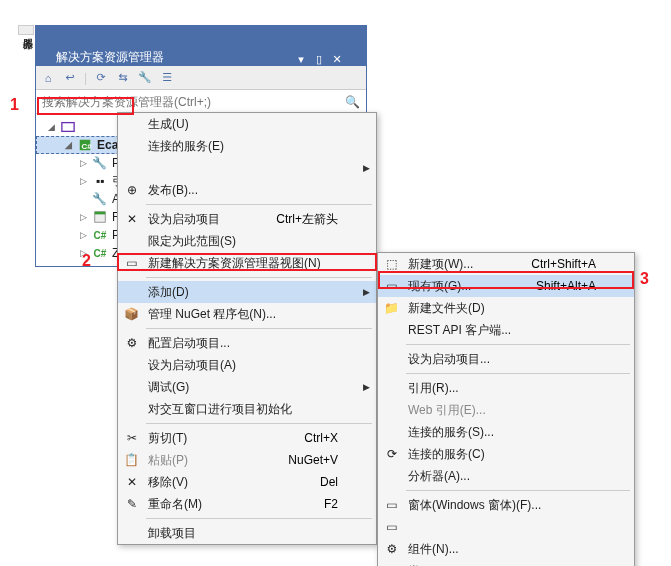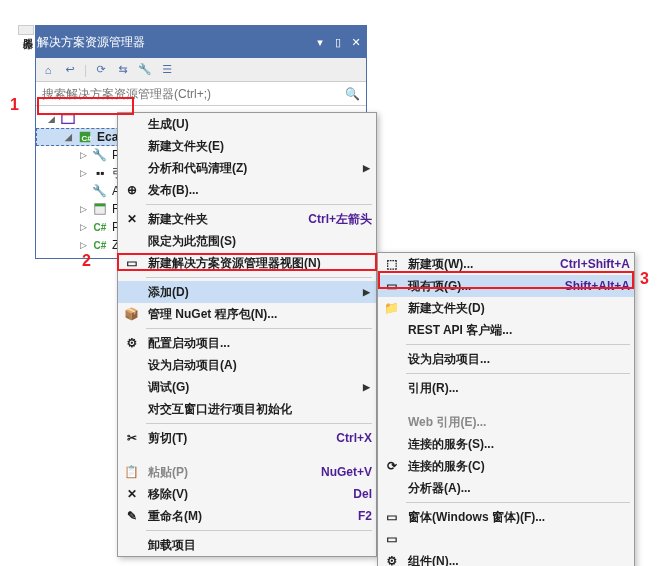--- a/index.html
+++ b/index.html
@@ -1,45 +1,45 @@
 <!DOCTYPE html>
 <html><head>
 <meta charset="utf-8">
 <style>
 * { box-sizing: border-box; margin: 0; padding: 0; font-family: "Microsoft YaHei", "Segoe UI", Tahoma, sans-serif; }
 body { background: #fff; width: 671px; height: 566px; position: relative; font-size: 12px; color: #1e1e1e; }
 .side-tab { position: absolute; left: 18px; top: 25px; width: 16px; writing-mode: vertical-lr; background: #eee; border: 1px solid #ccc; padding: 4px 1px; font-size: 11px; }
 .panel { position: absolute; left: 35px; top: 25px; width: 332px; background: #fff; border: 1px solid #4b6ea9; }
-.titlebar { background: #4b6ea9; color: #fff; height: 32px; display: flex; align-items: center; padding: 0 1px; }
+.titlebar { background: #4b6ea9; color: #fff; height: 40px; display: flex; align-items: flex-end; padding: 0 20px; }
 .titlebar .spacer { flex: 1; }
 .titlebar .tbtn { width: 18px; text-align: center; color: #fff; font-size: 11px; }
 .toolbar { height: 24px; background: #eee; border-bottom: 1px solid #ccc; display: flex; align-items: center; padding: 0 4px; gap: 6px; }
 .tbicon { width: 16px; height: 16px; display: inline-flex; align-items: center; justify-content: center; color: #4b6ea9; font-size: 11px; }
 .search { height: 24px; border-bottom: 1px solid #ccc; display: flex; align-items: center; padding: 8px 6px; color: #999; background: #fff; }
 .search input { border: none; outline: none; flex: 1; font-size: 12px; color: #555; background: transparent; }
 .tree { padding: 4px 0; }
 .trow { display: flex; align-items: center; height: 18px; padding-left: 6px; }
 .trow .exp { width: 12px; font-size: 9px; color: #666; }
 .trow .ico { width: 16px; height: 16px; display: inline-flex; align-items: center; justify-content: center; margin-right: 4px; }
 .trow .ico svg { width: 14px; height: 14px; }
 .l1 { padding-left: 12px; }
 .l2 { padding-left: 28px; }
 .l3 { padding-left: 44px; }
 .selproj { background: #c9def5; border: 1px dashed #4b6ea9; }
 .bold { font-weight: bold; }
 .hl-red { position: absolute; border: 2px solid #ed1c24; pointer-events: none; }
 .hl-num { position: absolute; color: #ed1c24; font-size: 16px; font-weight: bold; }
 .menu { position: absolute; background: #f5f5f5; border: 1px solid #999; box-shadow: 2px 2px 6px rgba(0,0,0,.25); font-size: 12px; }
-.menu .mi { display: flex; align-items: center; height: 22px; padding: 0 30px 0 30px; position: relative; white-space: nowrap; font-weight: bold; }
+.menu .mi { display: flex; align-items: center; height: 22px; padding: 0 30px 0 30px; position: relative; white-space: nowrap; }
 .menu .mi.hl { background: #c9def5; }
 .menu .mi .mico { position: absolute; left: 6px; width: 16px; height: 16px; display: inline-flex; align-items: center; justify-content: center; }
-.menu .mi .short { position: absolute; right: 4px; color: #4c1d95; }
+.menu .mi .short { position: absolute; right: 38px; color: #000000; }
 .menu .mi .arrow { position: absolute; right: 6px; font-size: 9px; color: #333; }
 .menu .sep { height: 1px; background: #ccc; margin: 3px 4px 3px 28px; }
-.menu .disabled { color: #888; margin-top: 12px; }
+.menu .disabled { color: #888; }
 </style>
 </head>
 <body>
 
 <div class="side-tab">服务器</div>
 
 <div class="panel">
   <div class="titlebar">
     <span>解决方案资源管理器</span>
     <span class="spacer"></span>
@@ -115,34 +115,33 @@
       <span>Zm...</span>
     </div>
   </div>
 </div>
 
 <div class="menu" style="left:117px; top:112px; width:260px;">
   <div class="mi">
       <span>生成(U)</span>
     </div>
   <div class="mi">
-      <span>新建文件夹(E)</span>
-    </div>
-  <div class="mi">
-      <span>分析和代码清理(Z)</span>
+      <span>连接的服务(E)</span>
+    </div>
+  <div class="mi">
       <span class="arrow">▶</span>
     </div>
   <div class="mi">
       <span class="mico">⊕</span>
       <span>发布(B)...</span>
     </div>
   <div class="sep"></div>
   <div class="mi">
       <span class="mico">✕</span>
-      <span>新建文件夹</span>
+      <span>设为启动项目</span>
       <span class="short">Ctrl+左箭头</span>
     </div>
   <div class="mi">
       <span>限定为此范围(S)</span>
     </div>
   <div class="mi">
       <span class="mico">▭</span>
       <span>新建解决方案资源管理器视图(N)</span>
     </div>
   <div class="sep"></div>

